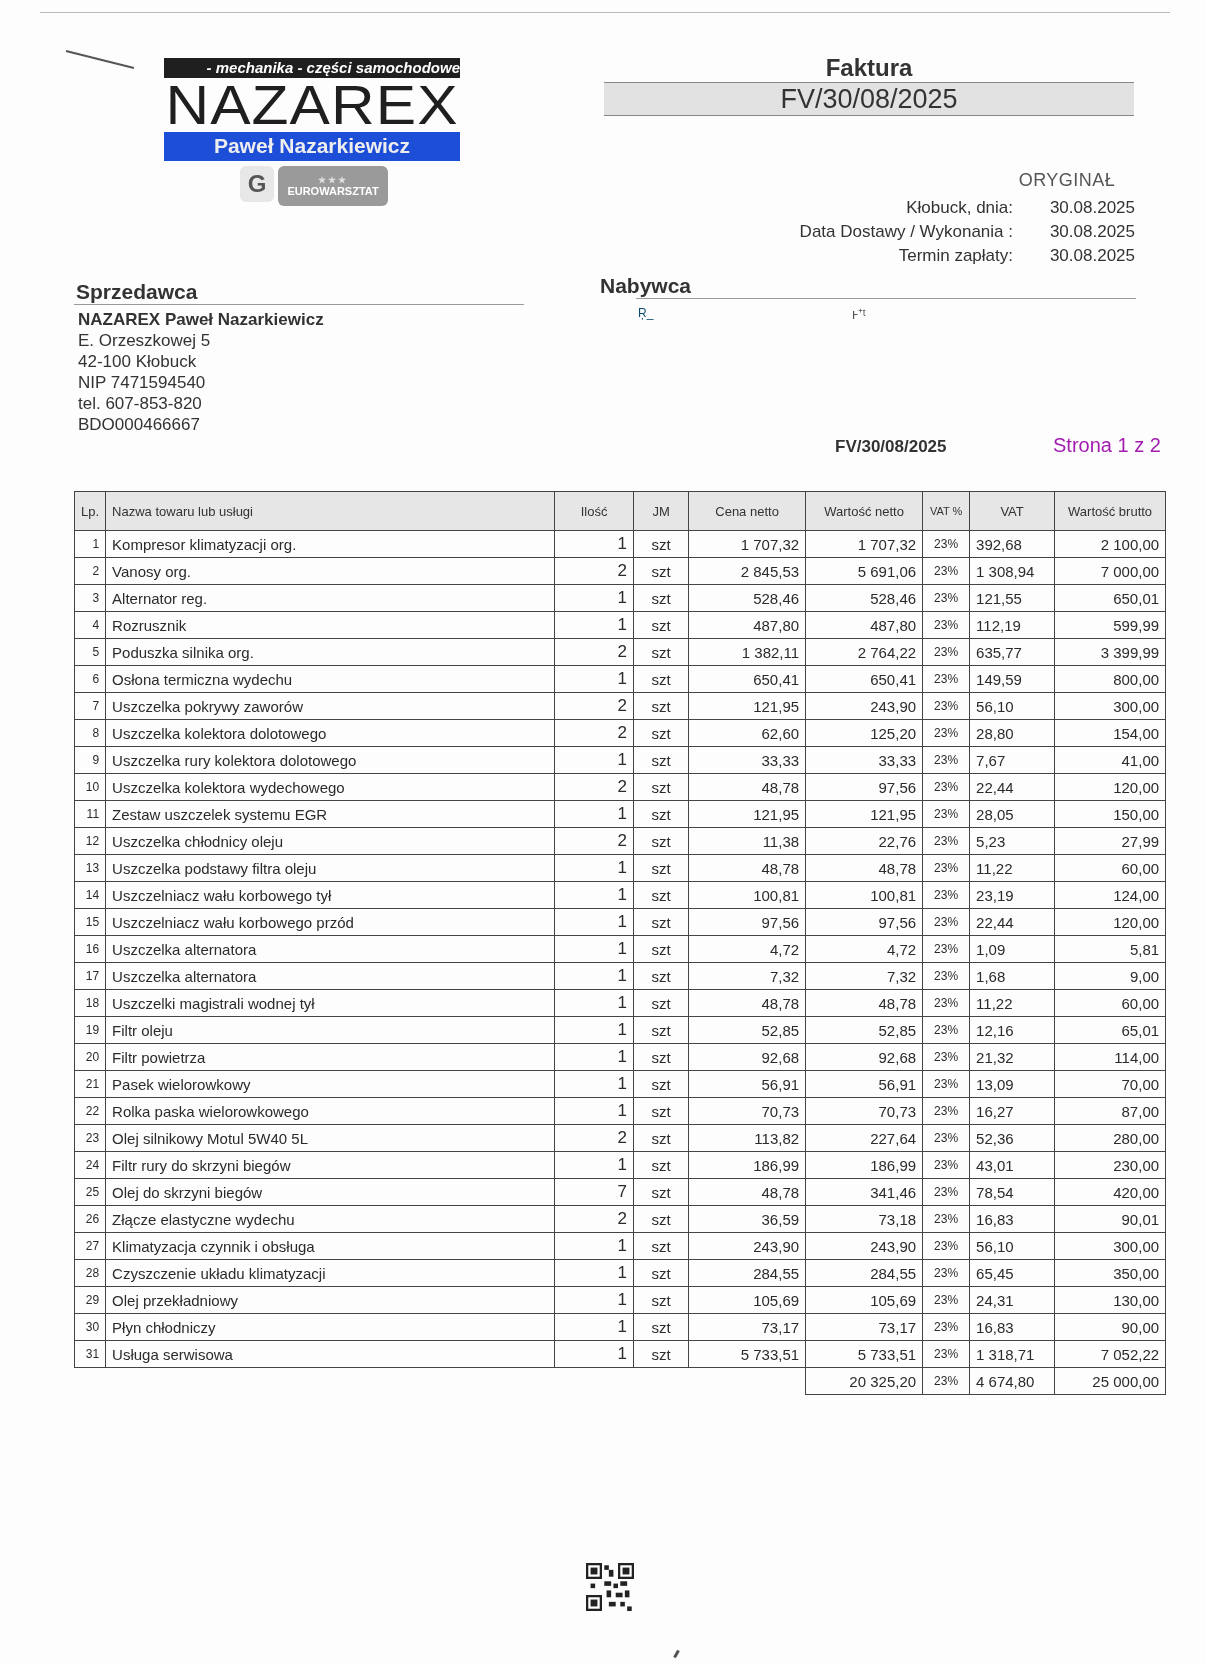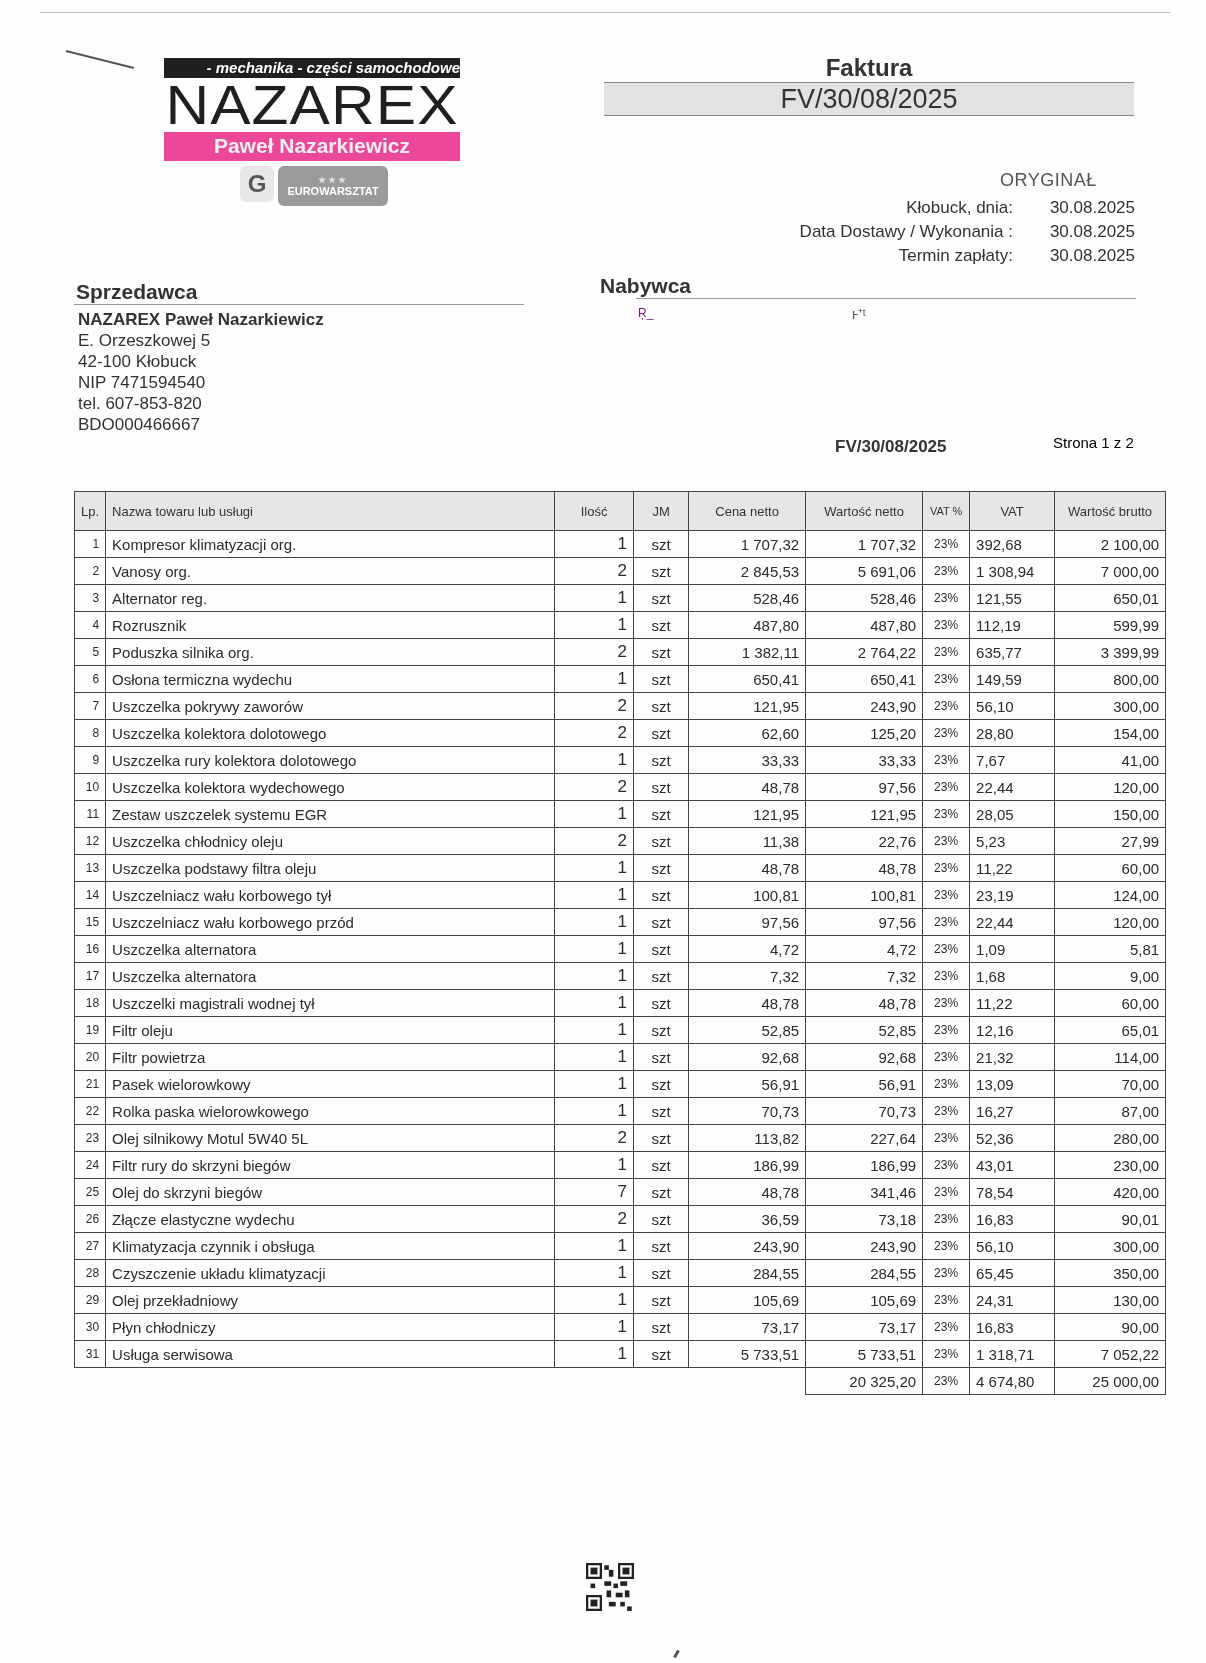--- a/index.html
+++ b/index.html
@@ -8,49 +8,49 @@
     font-family: "Liberation Sans", sans-serif; color: #2b2b2b;
   }
   .abs { position: absolute; }
   .topline { left: 40px; top: 12px; width: 1130px; height: 1px; background: #bbb; }
   .scan-mark { left: 66px; top: 50px; width: 70px; height: 2px; background: #555; transform: rotate(14deg); transform-origin: left; }
 
   
   .logo { left: 164px; top: 58px; width: 296px; }
   .logo .tagline { background: #1f1f1f; color: #fff; font-style: italic; font-weight: bold; font-size: 15px; text-align: right; padding: 1px 0 2px; }
   .logo .brand { font-size: 56px; letter-spacing: 1px; line-height: 54px; color: #1f1f1f; text-align: center; font-weight: normal; transform: scaleX(1.08); }
-  .logo .owner { background: #ec4899; color: #eee; font-weight: bold; font-size: 21px; text-align: center; padding: 2px 0 3px; }
+  .logo .owner { background: #1d4ed8; color: #eee; font-weight: bold; font-size: 21px; text-align: center; padding: 2px 0 3px; }
   .badge { left: 240px; top: 166px; width: 148px; height: 40px; display: flex; gap: 4px; }
   .badge .g { width: 34px; height: 36px; border-radius: 6px; background: #e7e7e7; color: #555; font-weight: bold; font-size: 24px; display: flex; align-items: center; justify-content: center; }
   .badge .euro { flex: 1; border-radius: 6px; background: #9a9a9a; color: #fff; font-size: 11px; font-weight: bold; display: flex; flex-direction: column; align-items: center; justify-content: center; }
   .badge .stars { font-size: 9px; letter-spacing: 2px; color: #ddd; }
 
   
   .faktura-label { left: 604px; top: 54px; width: 530px; text-align: center; font-weight: bold; font-size: 24px; color: #333; }
   .faktura-box { left: 604px; top: 82px; width: 530px; height: 32px; background: #e2e2e2; border-top: 1px solid #888; border-bottom: 1px solid #888; text-align: center; font-size: 27px; line-height: 32px; color: #333; }
 
-  .original { left: 1000px; top: 170px; width: 134px; text-align: left; font-size: 18px; color: #555; letter-spacing: 0.5px; }
+  .original { left: 1000px; top: 170px; width: 134px; text-align: center; font-size: 18px; color: #555; letter-spacing: 0.5px; }
   .dates { left: 740px; top: 198px; width: 395px; font-size: 17px; color: #333; }
   .dates .row { display: flex; height: 24px; }
   .dates .lbl { flex: 1; text-align: right; padding-right: 22px; }
   .dates .val { width: 100px; text-align: right; }
 
   
   .section-title { font-weight: bold; font-size: 21px; color: #333; }
   .seller-title { left: 76px; top: 280px; }
   .seller-line { left: 74px; top: 304px; width: 450px; height: 1px; background: #999; }
   .seller { left: 78px; top: 309px; font-size: 17px; line-height: 21px; color: #333; }
   .seller .name { font-weight: bold; }
   .buyer-title { left: 600px; top: 274px; }
   .buyer-line { left: 636px; top: 298px; width: 500px; height: 1px; background: #999; }
-  .buyer-smudge1 { left: 638px; top: 306px; font-size: 12px; color: #701a75; }
+  .buyer-smudge1 { left: 638px; top: 306px; font-size: 12px; color: #0c4a6e; }
   .buyer-smudge2 { left: 852px; top: 304px; font-size: 14px; color: #555; }
 
   .doc-number { left: 835px; top: 437px; font-weight: bold; font-size: 17px; color: #333; }
-  .page-info { left: 1053px; top: 434px; font-size: 15px; color: #000000; }
+  .page-info { left: 1053px; top: 434px; font-size: 20px; color: #a21caf; }
 
   
   table.items { position: absolute; left: 74px; top: 491px; border-collapse: collapse; font-size: 15px; color: #2b2b2b; }
   table.items th { background: #e6e6e6; font-weight: normal; font-size: 13px; height: 38px; border: 1.5px solid #444; padding: 0 6px; color: #333; }
   table.items td { border: 1.5px solid #444; height: 26px; padding: 0 6px; }
   .c-lp { width: 18px; text-align: right; font-size: 12px; }
   .c-name { width: 436px; text-align: left; }
   .c-qty { width: 66px; text-align: right; font-size: 17px; }
   .c-jm { width: 42px; text-align: center; }
   .c-price { width: 104px; text-align: right; }

